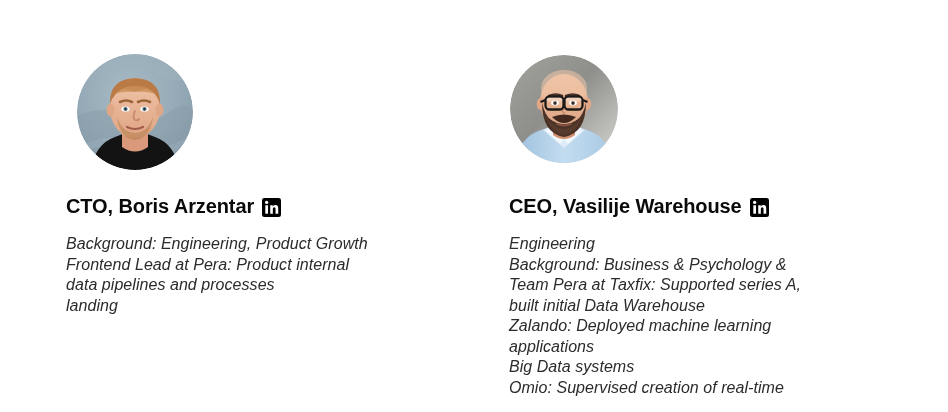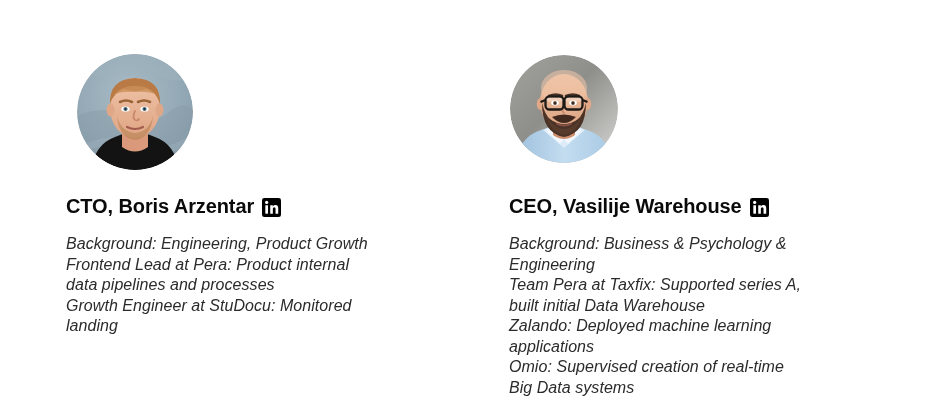--- a/index.html
+++ b/index.html
@@ -160,21 +160,20 @@
           <circle cx="5.9" cy="5.6" r="2.05" fill="#ffffff"></circle>
           <path d="M10.4 9.2 h3.2 v1.5 q1.1 -1.8 3.5 -1.8 q3.4 0 3.4 3.9 v7 h-3.4 v-6.2 q0 -1.9 -1.7 -1.9 q-1.7 0 -1.7 2 v6.1 h-3.3 Z" fill="#ffffff"></path>
         </svg>
       </a>
     </div>
 
     <div class="bio">
       <div class="bio-line">Background: Engineering, Product Growth</div>
       <div class="bio-line">Frontend Lead at Pera: Product internal</div>
       <div class="bio-line">data pipelines and processes</div>
-      <div class="bio-line">Growth Engineer at StuDocu: Monitored</div>
       <div class="bio-line">landing</div>
     </div>
   </div>
 
   <div class="profile-card card-2">
 
     <div class="avatar">
       <svg viewBox="0 0 108 108" xmlns="http://www.w3.org/2000/svg">
         <defs>
           <clipPath id="c2">
@@ -250,24 +249,24 @@
         <svg viewBox="0 0 24 24" width="19" height="19" xmlns="http://www.w3.org/2000/svg">
           <rect x="0" y="0" width="24" height="24" rx="3" fill="#000000"></rect>
           <rect x="4.2" y="9.2" width="3.4" height="10.6" fill="#ffffff"></rect>
           <circle cx="5.9" cy="5.6" r="2.05" fill="#ffffff"></circle>
           <path d="M10.4 9.2 h3.2 v1.5 q1.1 -1.8 3.5 -1.8 q3.4 0 3.4 3.9 v7 h-3.4 v-6.2 q0 -1.9 -1.7 -1.9 q-1.7 0 -1.7 2 v6.1 h-3.3 Z" fill="#ffffff"></path>
         </svg>
       </a>
     </div>
 
     <div class="bio">
+      <div class="bio-line">Engineering</div>
       <div class="bio-line">Background: Business &amp; Psychology &amp;</div>
-      <div class="bio-line">Engineering</div>
       <div class="bio-line">Team Pera at Taxfix: Supported series A,</div>
       <div class="bio-line">built initial Data Warehouse</div>
       <div class="bio-line">Zalando: Deployed machine learning</div>
       <div class="bio-line">applications</div>
+      <div class="bio-line">Big Data systems</div>
       <div class="bio-line">Omio: Supervised creation of real-time</div>
-      <div class="bio-line">Big Data systems</div>
     </div>
   </div>
 
 </div>
 
 </body></html>

